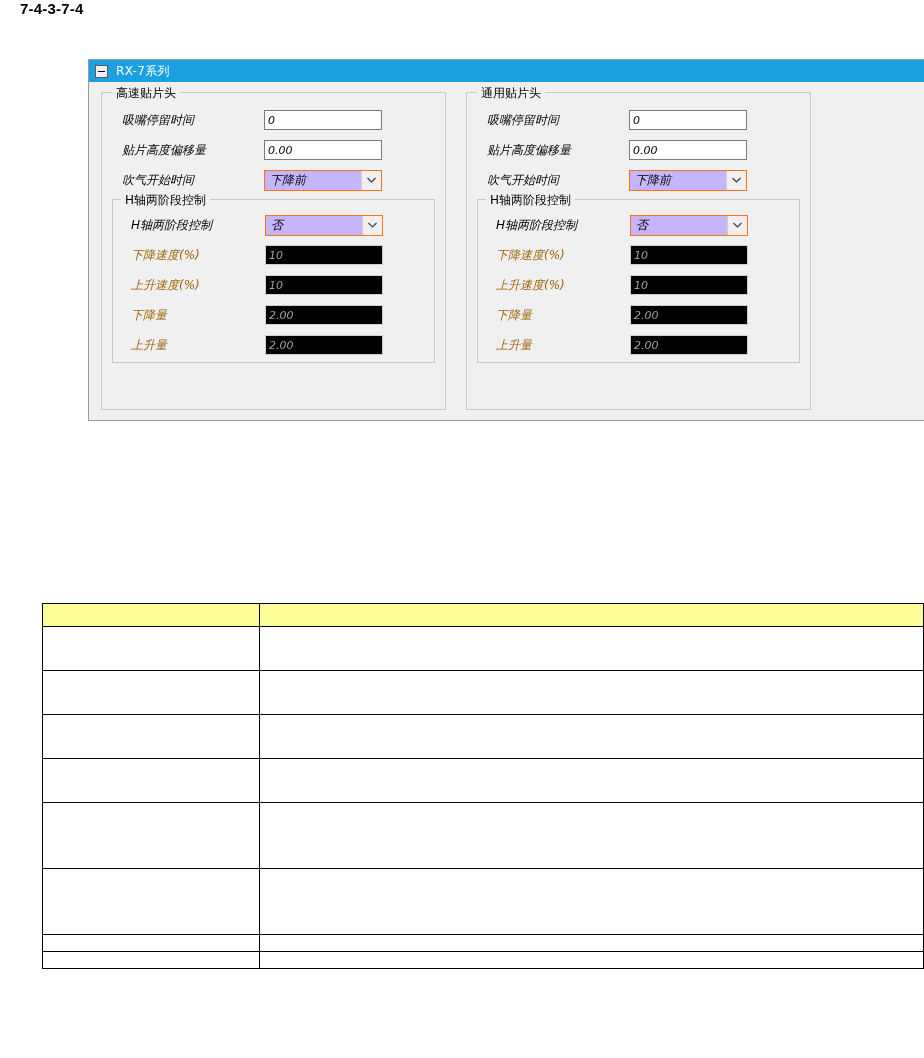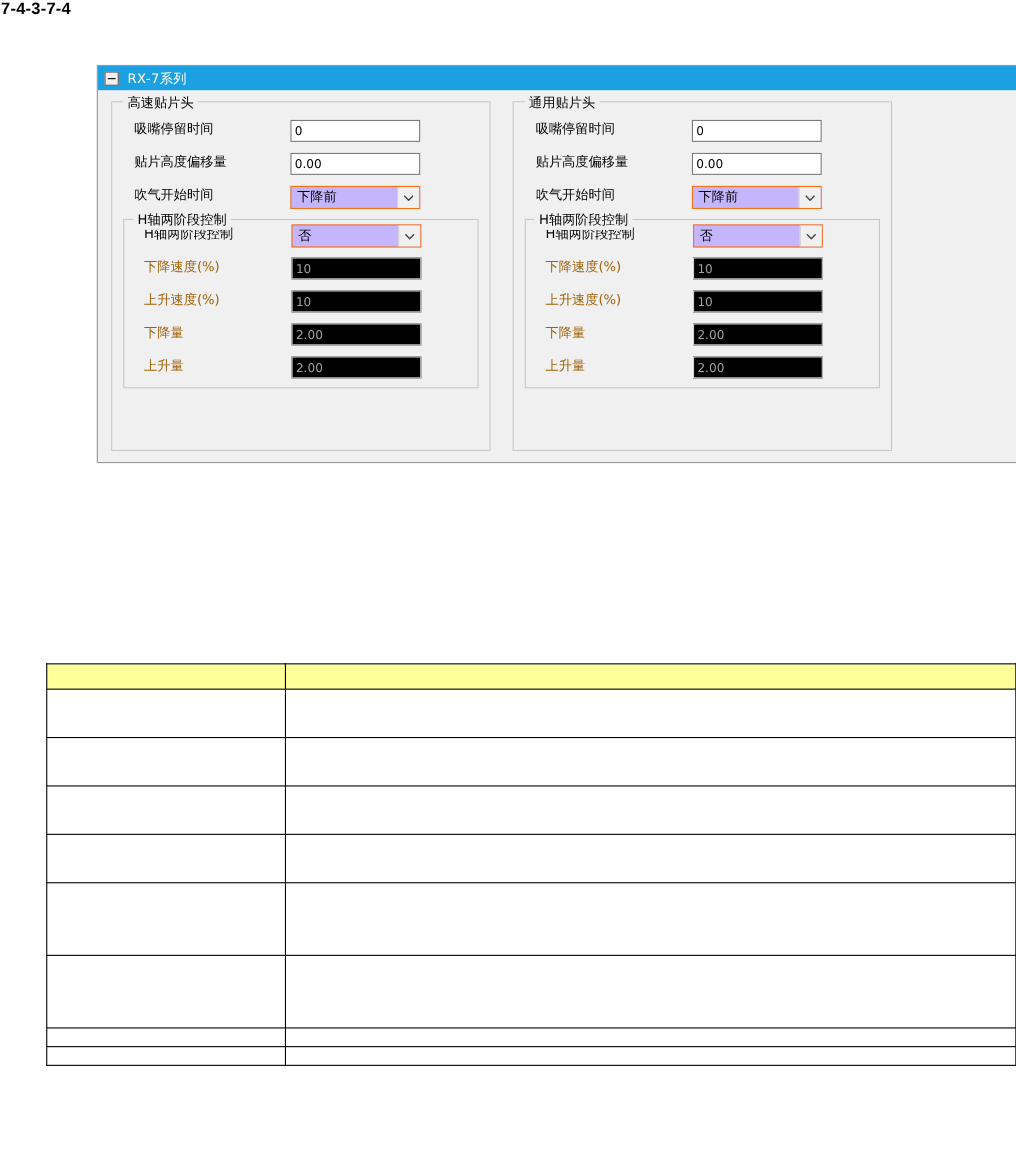--- a/index.html
+++ b/index.html
@@ -11,21 +11,21 @@
     width: 924px;
     height: 1058px;
     font-family: "Liberation Sans", sans-serif;
     position: relative;
     overflow: hidden;
   }
 
   
   .doc-heading {
     position: absolute;
-    left: 1px;
+    left: 20px;
     top: 0px;
     font-size: 15px;
     font-weight: bold;
     color: #000000;
     letter-spacing: 0.2px;
   }
 
   
   .panel {
     position: absolute;
@@ -93,22 +93,24 @@
     left: 10px;
     background: #f0f0f0;
     padding: 0 4px;
     font-size: 12px;
     color: #000000;
     font-family: "DejaVu Sans", sans-serif;
   }
 
   .row {
     display: flex;
+    align-items: center;
     height: 22px;
     margin-bottom: 8px;
+    font-style: italic;
   }
   .row .lbl {
     width: 152px;
     font-size: 12px;
     color: #000000;
     font-family: "DejaVu Sans", sans-serif;
     padding-left: 10px;
     box-sizing: border-box;
   }
   .row .lbl.disabled {
@@ -162,21 +164,21 @@
     justify-content: center;
   }
   .combo .combo-arrow svg { display: block; }
 
   
   .subgroup {
     position: relative;
     border: 1px solid #c8c8c8;
     box-sizing: border-box;
     margin-top: 6px;
-    padding: 4px 8px 6px 8px;
+    padding: 14px 8px 6px 8px;
   }
   .subgroup > .group-legend {
     position: absolute;
     top: -8px;
     left: 8px;
     background: #f0f0f0;
     padding: 0 4px;
     font-size: 12px;
     font-family: "DejaVu Sans", sans-serif;
     color: #000000;

